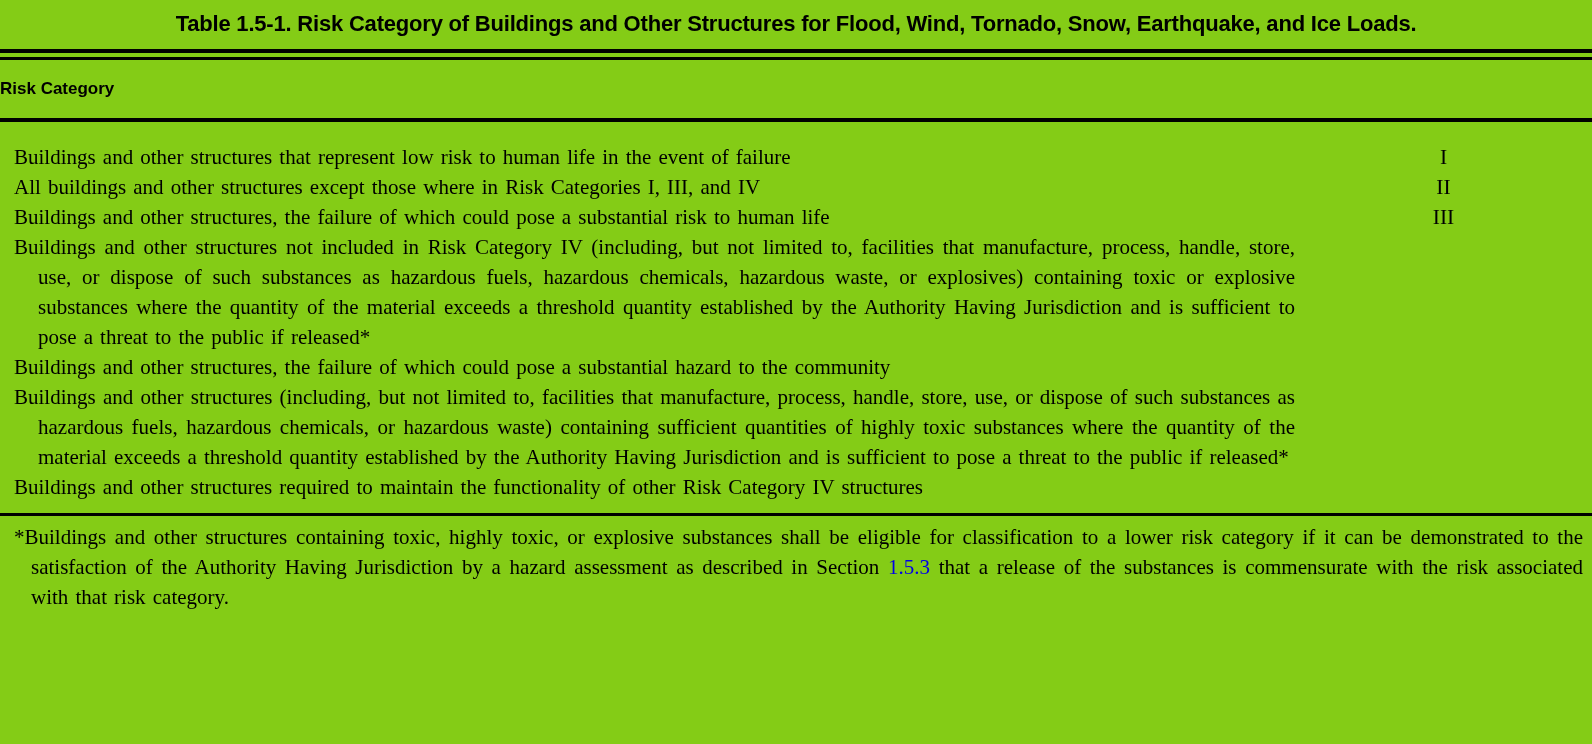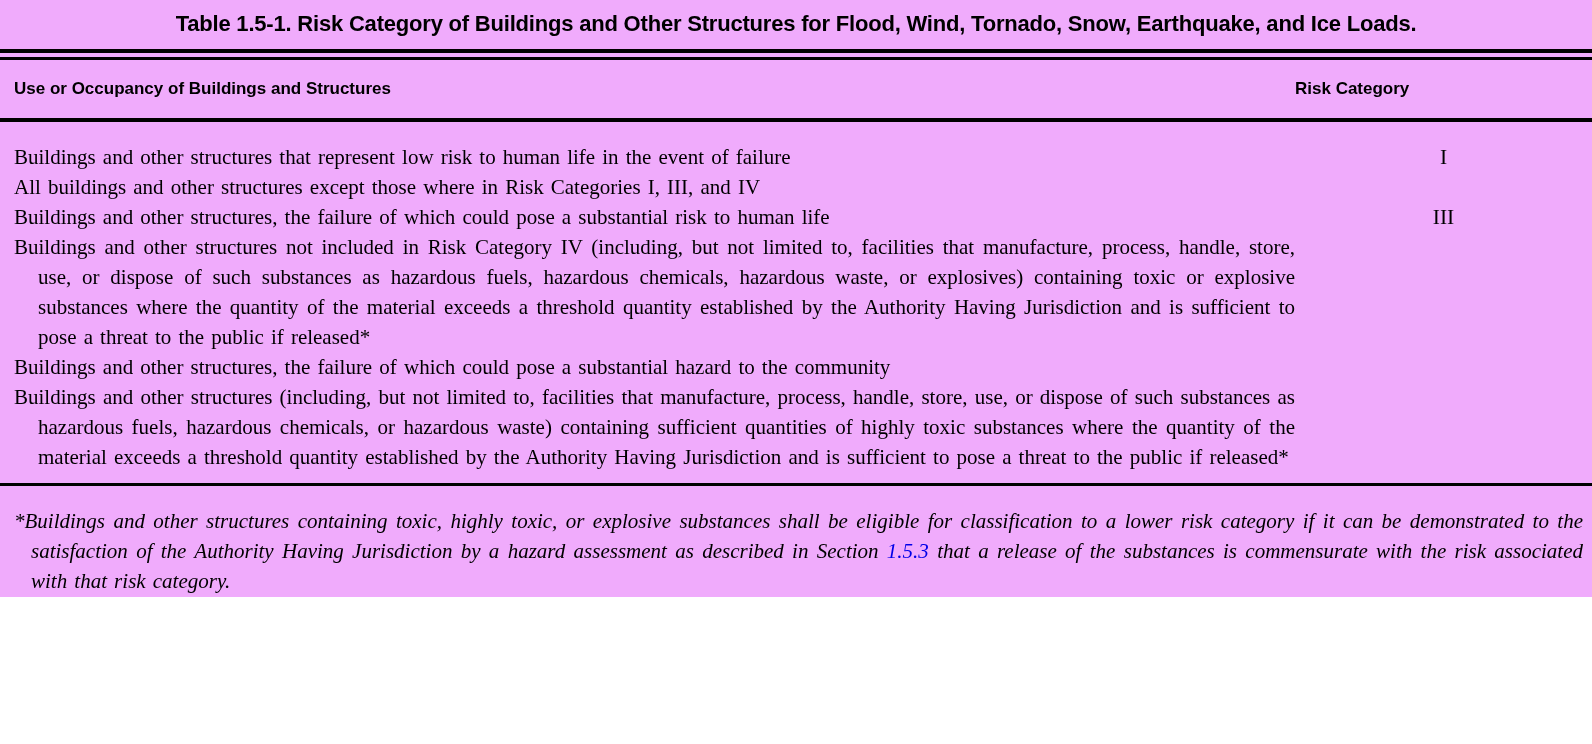--- a/index.html
+++ b/index.html
@@ -4,22 +4,22 @@
 <style>
   html, body {
     margin: 0;
     padding: 0;
     background: #ffffff;
     color: #000000;
   }
   .page {
     position: relative;
     width: 1592px;
-    height: 597px;
-    background: #f0abfc;
+    height: 744px;
+    background: #84cc16;
     overflow: hidden;
     font-family: "Liberation Serif", serif;
   }
   
   .table-title {
     margin-top: 9px;
     text-align: center;
     font-family: "Liberation Sans", sans-serif;
     font-weight: bold;
     font-size: 22px;
@@ -64,63 +64,62 @@
   }
   .cell-cat {
     width: 297px;
     flex-shrink: 0;
     font-size: 21.5px;
     line-height: 30px;
     text-align: center;
   }
   
   .footnote {
-    margin-top: 20px;
+    margin-top: 6px;
     margin-left: 14px;
     width: 1552px;
     font-size: 21px;
     line-height: 30px;
     text-align: justify;
     word-spacing: 0.09em;
     padding-left: 17px;
     text-indent: -17px;
-    font-style: italic;
   }
   .footnote a {
     color: #0000e8;
     text-decoration: none;
     cursor: pointer;
   }
 </style>
 </head>
 <body>
 
 <div class="page">
 
   <div class="table-title">Table 1.5-1. Risk Category of Buildings and Other Structures for Flood, Wind, Tornado, Snow, Earthquake, and Ice Loads.</div>
 
   <div class="rule rule-a"></div>
   <div class="rule rule-b"></div>
 
   <div class="col-header-row">
-    <div class="col-header-use">Use or Occupancy of Buildings and Structures</div>
     <div class="col-header-cat">Risk Category</div>
   </div>
 
   <div class="rule rule-c"></div>
 
   <div class="table-body">
 
     <div class="table-row">
       <div class="cell-use">Buildings and other structures that represent low risk to human life in the event of failure</div>
       <div class="cell-cat">I</div>
     </div>
 
     <div class="table-row">
       <div class="cell-use">All buildings and other structures except those where in Risk Categories I, III, and IV</div>
+      <div class="cell-cat">II</div>
     </div>
 
     <div class="table-row">
       <div class="cell-use">Buildings and other structures, the failure of which could pose a substantial risk to human life</div>
       <div class="cell-cat">III</div>
     </div>
 
 
     <div class="table-row">
       <div class="cell-use">Buildings and other structures not included in Risk Category IV (including, but not limited to, facilities that manufacture, process, handle, store, use, or dispose of such substances as hazardous fuels, hazardous chemicals, hazardous waste, or explosives) containing toxic or explosive substances where the quantity of the material exceeds a threshold quantity established by the Authority Having Jurisdiction and is sufficient to pose a threat to the public if released*</div>
@@ -134,20 +133,21 @@
       <div class="cell-use">Buildings and other structures, the failure of which could pose a substantial hazard to the community</div>
       <div class="cell-cat"></div>
     </div>
 
     <div class="table-row">
       <div class="cell-use">Buildings and other structures (including, but not limited to, facilities that manufacture, process, handle, store, use, or dispose of such substances as hazardous fuels, hazardous chemicals, or hazardous waste) containing sufficient quantities of highly toxic substances where the quantity of the material exceeds a threshold quantity established by the Authority Having Jurisdiction and is sufficient to pose a threat to the public if released*</div>
       <div class="cell-cat"></div>
     </div>
 
     <div class="table-row">
+      <div class="cell-use">Buildings and other structures required to maintain the functionality of other Risk Category IV structures</div>
       <div class="cell-cat"></div>
     </div>
 
   </div>
 
   <div class="rule rule-d"></div>
 
   <div class="footnote">
     <span>*Buildings and other structures containing toxic, highly toxic, or explosive substances shall be eligible for classification to a lower risk category if it can be demonstrated to the satisfaction of the Authority Having Jurisdiction by a hazard assessment as described in Section </span><a>1.5.3</a><span> that a release of the substances is commensurate with the risk associated with that risk category.</span>
   </div>

